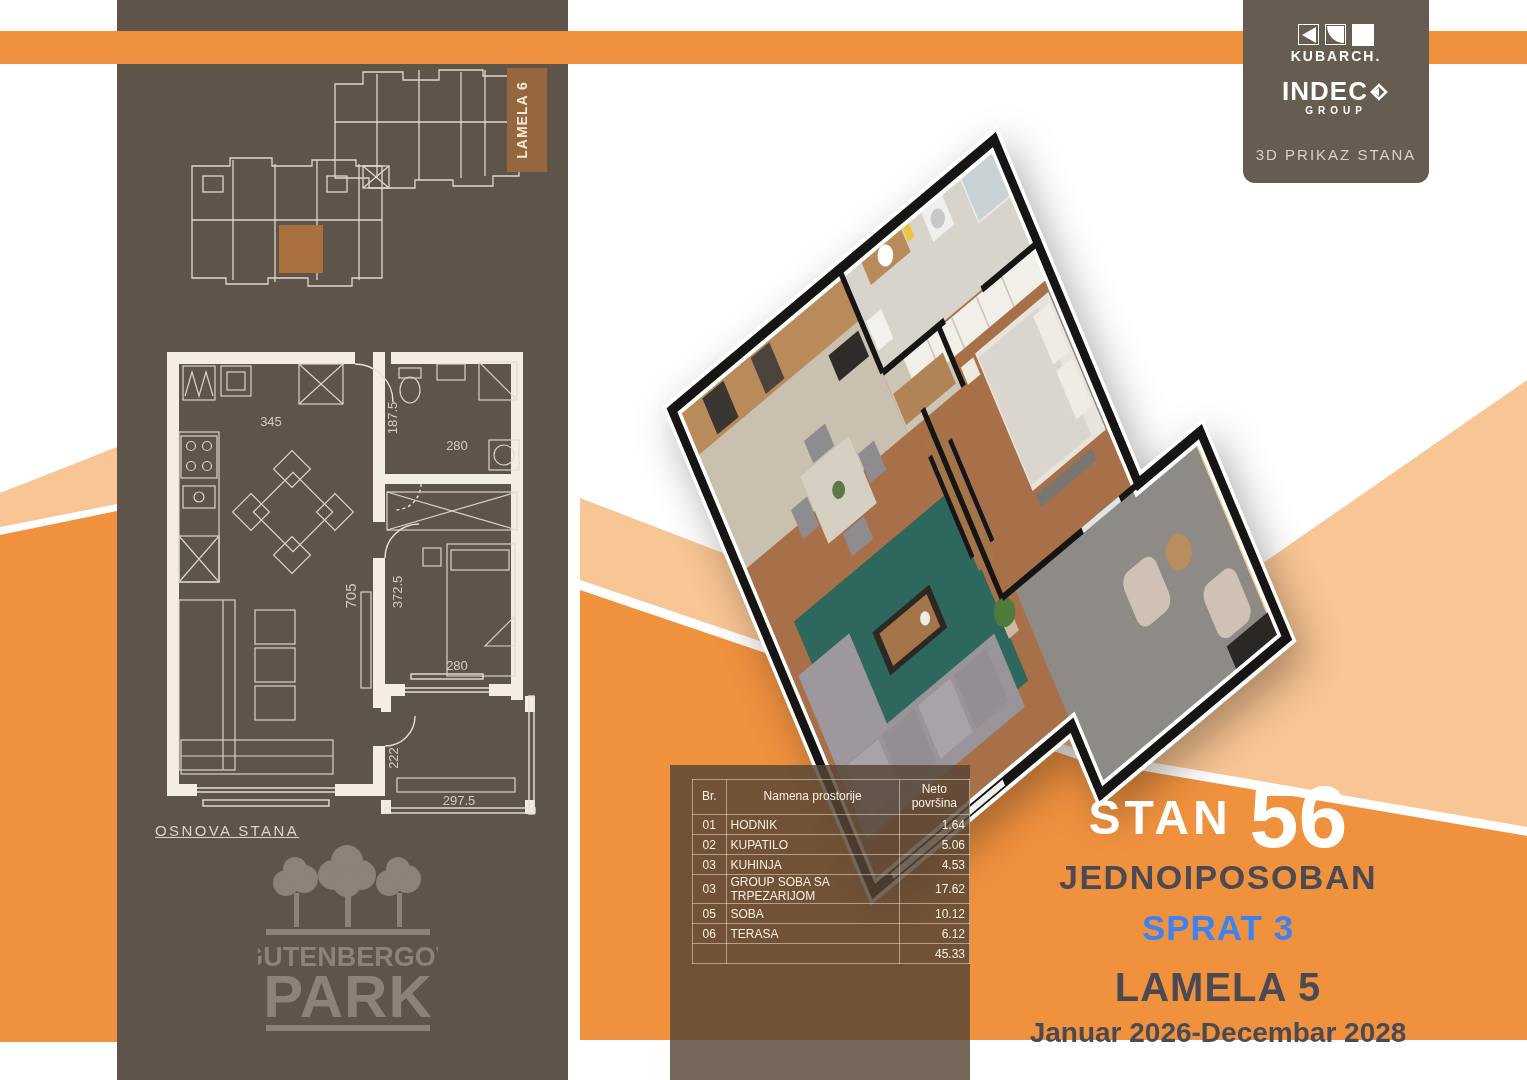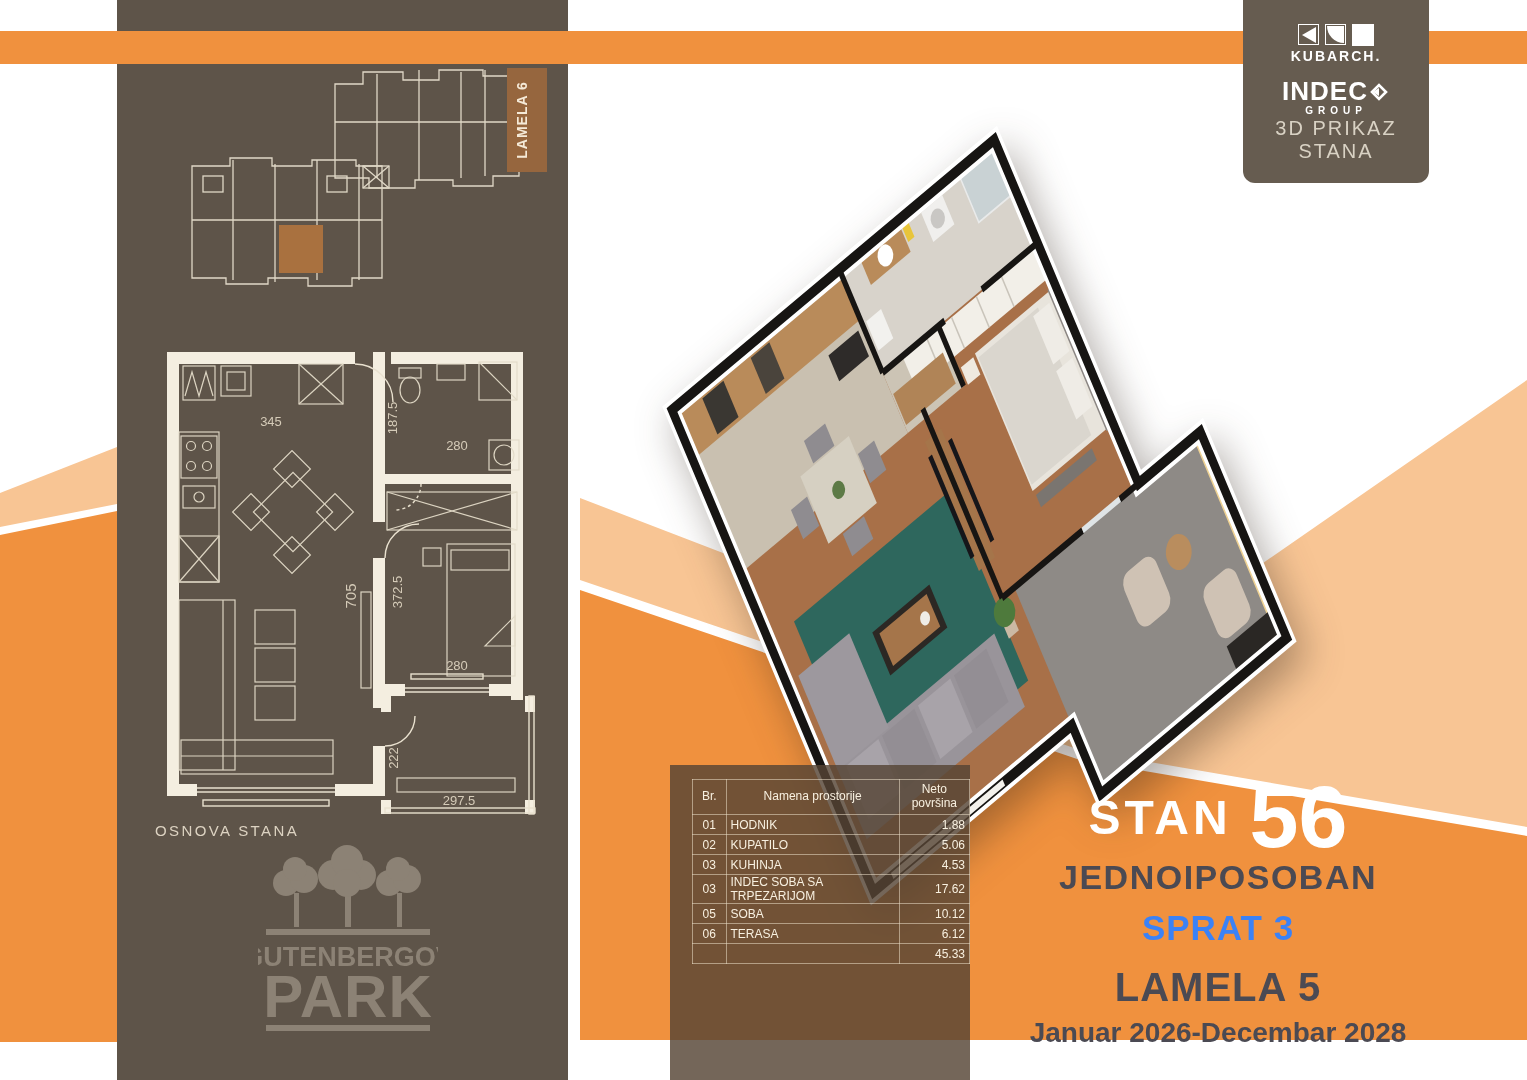--- a/index.html
+++ b/index.html
@@ -9,21 +9,21 @@
 
   
   #bg-svg{left:0;top:0;z-index:0;}
 
   
   #left-panel{left:117px;top:0;width:451px;height:1080px;
               background:var(--panel_brown,#5e5449);z-index:1;}
   .panel-caption{position:absolute;color:#ddd3c2;font-size:15px;
                  letter-spacing:2.4px;white-space:nowrap;}
   #caption-building{left:38px;top:301px;}
-  #caption-unit{left:38px;top:822px;}
+  #caption-unit{left:38px;top:822px;text-decoration:underline;}
 
   
   #top-band{left:0;top:31px;width:1527px;height:33px;
             background:var(--orange,#f0913e);z-index:2;}
 
   
   #logo-box{left:1243px;top:0;width:186px;height:183px;z-index:3;
             background:#665c50;border-radius:0 0 12px 12px;}
   .kub-squares{display:flex;gap:6px;justify-content:center;padding-top:24px;}
   .ksq{width:21px;height:21px;border:1.5px solid #fff;position:relative;box-sizing:border-box;}
@@ -32,21 +32,21 @@
             border-right:14px solid #fff;border-top:8px solid transparent;
             border-bottom:8px solid transparent;}
   .ksq .fan{position:absolute;inset:1px;background:#fff;border-bottom-left-radius:100%;}
   #kubarch-name{margin-top:2px;text-align:center;color:#fff;font-weight:bold;
                 font-size:14px;letter-spacing:2px;}
   #indec-row{margin-top:12px;display:flex;align-items:center;justify-content:center;
              color:#fff;font-weight:bold;font-size:26px;letter-spacing:1px;}
   #group-label{margin-top:-2px;text-align:center;color:#fff;font-size:10px;
                letter-spacing:5px;font-weight:bold;}
   #prikaz-caption{position:absolute;bottom:20px;width:100%;text-align:center;
-                  color:#d9d2c4;font-size:20px;letter-spacing:2px;}
+                  color:#d9d2c4;font-size:15px;letter-spacing:2px;}
 
   
   #render-svg{left:0;top:0;z-index:3;
               filter:drop-shadow(10px 16px 20px rgba(45,32,20,.38));}
 
   
   #table-panel{left:670px;top:765px;width:300px;height:315px;z-index:4;
                background:rgba(86,68,52,.82);}
   #area-table{position:absolute;left:22px;top:14px;border-collapse:collapse;
               color:#f8f0e0;font-size:12px;}
@@ -393,35 +393,35 @@
         <th class="col-no">Br.</th>
         <th class="col-name">Namena prostorije</th>
         <th class="col-area">
           <span>Neto</span><br>
           <span>površina</span>
         </th>
       </tr>
       <tr>
         <td class="col-no">01</td>
         <td class="col-name">HODNIK</td>
-        <td class="col-area">1.88</td>
+        <td class="col-area">1.64</td>
       </tr>
       <tr>
         <td class="col-no">02</td>
         <td class="col-name">KUPATILO</td>
         <td class="col-area">5.06</td>
       </tr>
       <tr>
         <td class="col-no">03</td>
         <td class="col-name">KUHINJA</td>
         <td class="col-area">4.53</td>
       </tr>
       <tr>
         <td class="col-no">03</td>
-        <td class="col-name">INDEC SOBA SA TRPEZARIJOM</td>
+        <td class="col-name">GROUP SOBA SA TRPEZARIJOM</td>
         <td class="col-area">17.62</td>
       </tr>
       <tr>
         <td class="col-no">05</td>
         <td class="col-name">SOBA</td>
         <td class="col-area">10.12</td>
       </tr>
       <tr>
         <td class="col-no">06</td>
         <td class="col-name">TERASA</td>

